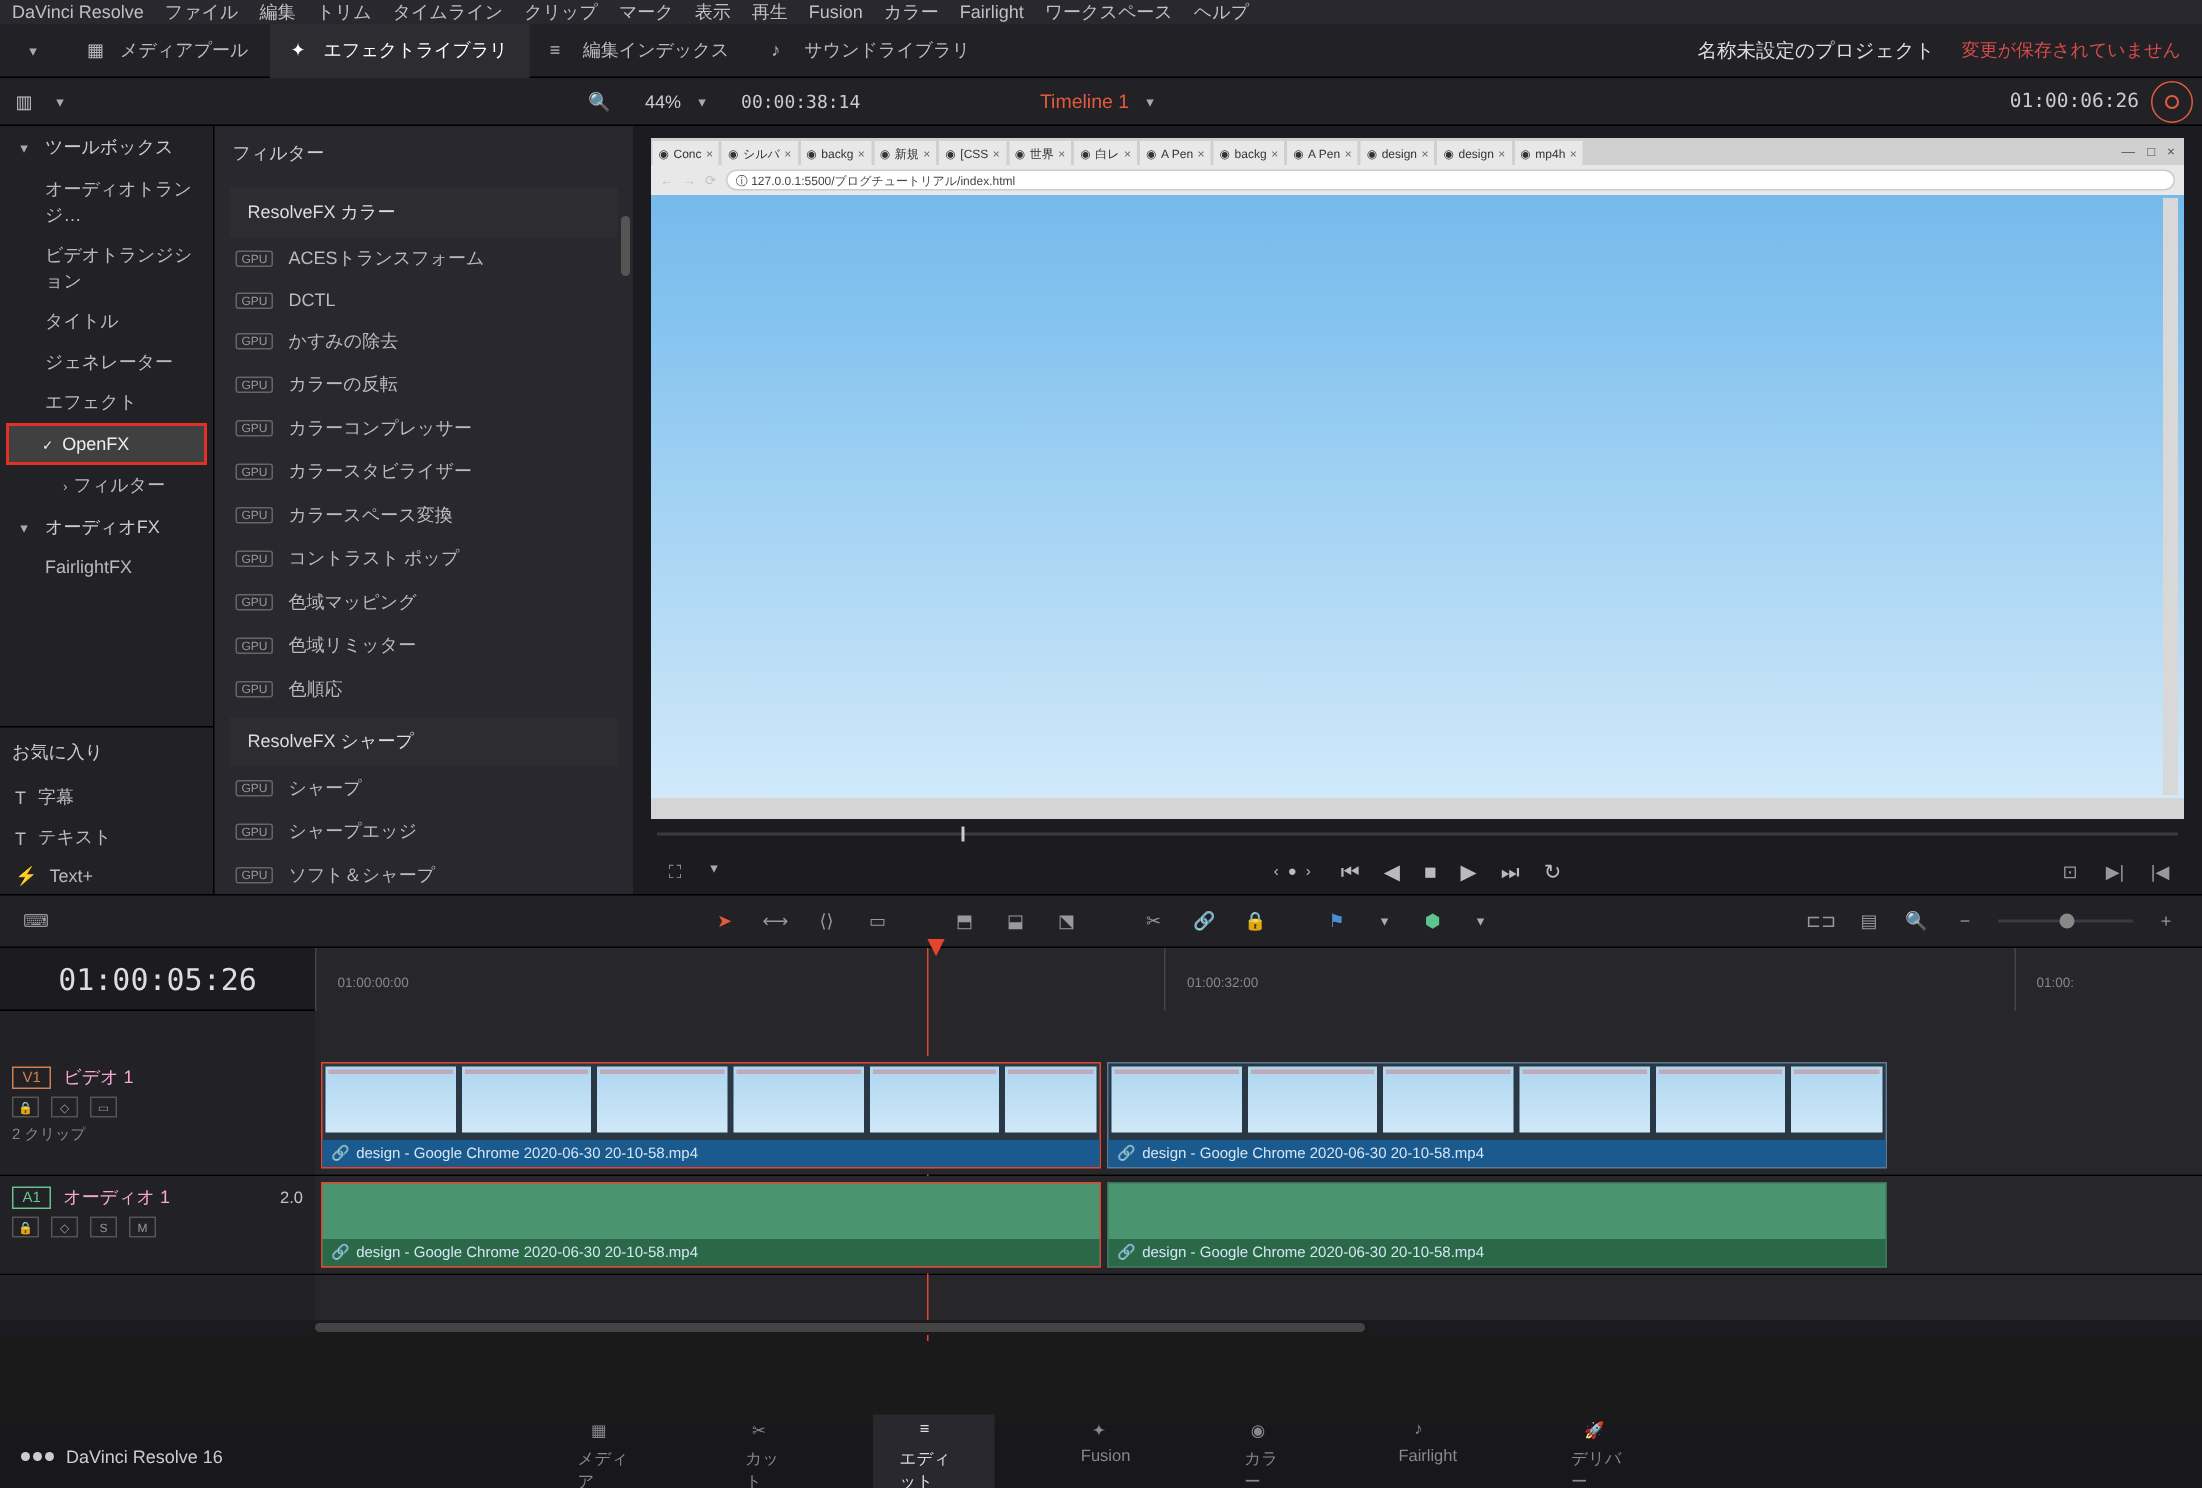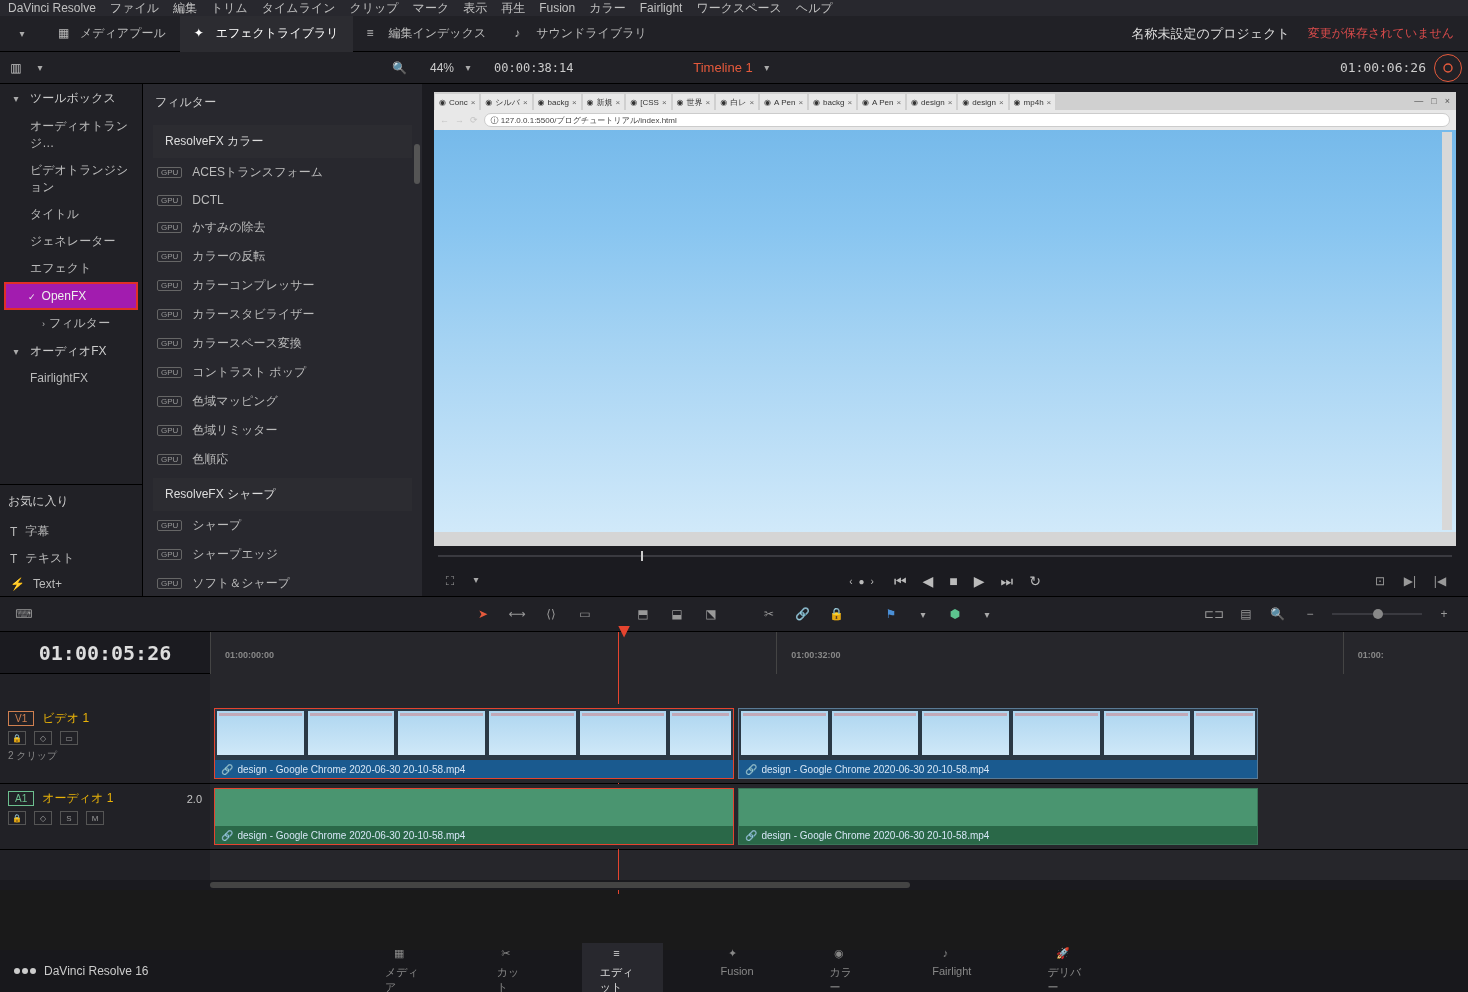--- a/index.html
+++ b/index.html
@@ -20,21 +20,21 @@
 .zoom-pct { margin-left:12px; color:#ccc; font-size:12px; display:flex; align-items:center; gap:6px; }
 .timecode-sm { margin-left:18px; color:#ccc; font-size:12px; font-family:monospace; }
 .timeline-name { position:absolute; left:50%; transform:translateX(-50%); color:#e55a3c; font-size:13px; display:flex; align-items:center; gap:6px; }
 .right-tc { margin-left:auto; color:#ccc; font-family:monospace; font-size:13px; padding-right:8px; }
 .sync-icon { width:28px; height:28px; border-radius:50%; border:1px solid #e55a3c; margin-right:6px; display:flex; align-items:center; justify-content:center; }
 
 .main { display:flex; height:512px; }
 .left-col { width:142px; background:#212126; display:flex; flex-direction:column; }
 .tree-head { display:flex; align-items:center; padding:6px 8px; gap:6px; color:#ccc; }
 .tree-item { padding:5px 8px 5px 30px; color:#bbb; }
-.tree-item.sel { background:#a21caf; color:#eee; }
+.tree-item.sel { background:#404040; color:#eee; }
 .red-box { border:2px solid #e03028; margin:0 4px; }
 .tree-item.child { padding-left:42px; }
 .fav-head { padding:8px; color:#ccc; border-top:1px solid #000; margin-top:auto; }
 .fav-item { display:flex; align-items:center; gap:8px; padding:5px 10px; color:#bbb; }
 
 .fx-col { width:280px; background:#28282e; border-left:1px solid #000; overflow:hidden; position:relative; }
 .fx-head { padding:10px 12px; color:#ccc; font-size:12px; }
 .fx-group { padding:8px 12px; color:#ddd; font-size:12px; background:#2c2c31; margin:4px 10px 0; }
 .fx-item { display:flex; align-items:center; gap:10px; padding:6px 14px; color:#bbb; }
 .fx-badge { font-size:8px; border:1px solid #666; padding:0 3px; color:#999; border-radius:2px; }
@@ -62,34 +62,34 @@
 .tool-strip .right-cluster { position:absolute; right:14px; display:flex; align-items:center; gap:12px; }
 .tool-strip .left-keyboard { position:absolute; left:14px; }
 .ticon { width:20px; height:20px; display:flex; align-items:center; justify-content:center; color:#999; }
 .ticon.arrow { color:#e55a3c; }
 .flag-b { color:#4a8fd6; }
 .flag-g { color:#5cc48f; }
 .zoom-slider { width:90px; height:2px; background:#3a3a40; position:relative; }
 .zoom-knob { position:absolute; left:45%; top:-4px; width:10px; height:10px; border-radius:50%; background:#888; }
 
 .timeline { background:#1b1b20; }
-.tl-header { height:42px; display:flex; align-items:center; border-bottom:1px solid #000;font-weight:bold; }
+.tl-header { height:42px; display:flex; align-items:center; border-bottom:1px solid #000; }
 .tl-tc-big { width:210px; text-align:center; font-size:20px; color:#ddd; font-family:monospace; }
 .tl-ruler { flex:1; height:42px; background:#26262b; position:relative; display:flex; }
 .ruler-tick { flex:1; border-left:1px solid #444; font-size:9px; color:#888; padding:18px 0 0 14px; position:relative; }
 .playhead { position:absolute; left:0; top:-6px; width:12px; height:12px; background:#e5442f; clip-path:polygon(50% 100%,0 0,100% 0); }
 .playline { position:absolute; top:0; bottom:-220px; width:1px; background:#e5442f; }
 
 .track-row { display:flex; height:80px; border-bottom:1px solid #000; }
 .track-head { width:210px; background:#212126; padding:6px 8px; display:flex; flex-direction:column; gap:4px; }
 .track-head-top { display:flex; align-items:center; gap:8px; }
 .track-badge { border:1px solid #3a5; padding:1px 6px; font-size:10px; color:#ccc; }
 .track-badge.v { border-color:#d08050; color:#d08050; }
 .track-badge.a { border-color:#6cbf8f; color:#6cbf8f; }
-.track-name { color:#eab308; font-size:12px;text-align:center; }
+.track-name { color:#f9a8d4; font-size:12px;text-align:center; }
 .track-ctrls { display:flex; gap:8px; align-items:center; }
 .tc-btn { width:18px; height:14px; border:1px solid #555; font-size:8px; display:flex; align-items:center; justify-content:center; color:#999; }
 .track-info { font-size:10px; color:#888; }
 .track-lane { flex:1; background:#26262b; position:relative; padding:4px; }
 .clip { position:absolute; top:4px; bottom:4px; background:#2a3845; border:1px solid #d8834a; }
 .clip.sel { border:1px solid #e5442f; }
 .clip.audio { background:#4a9570; border-color:#3a7558; }
 .clip.audio.sel { border-color:#e5442f; }
 .clip-thumbs { display:flex; height:48px; }
 .thumb { flex:1; background:linear-gradient(#aed6f0,#cfe8f8); margin:2px; position:relative; }

